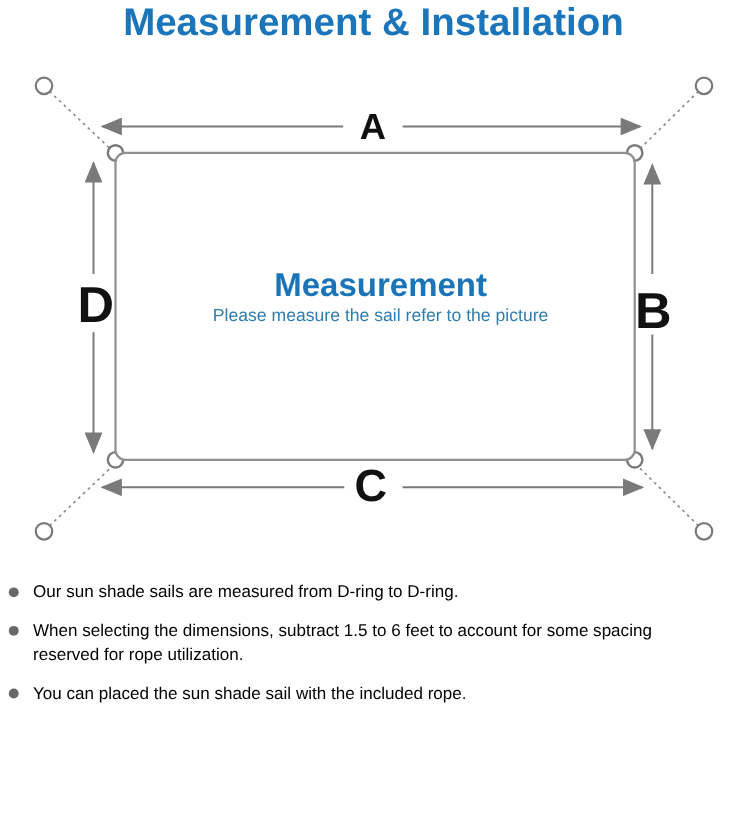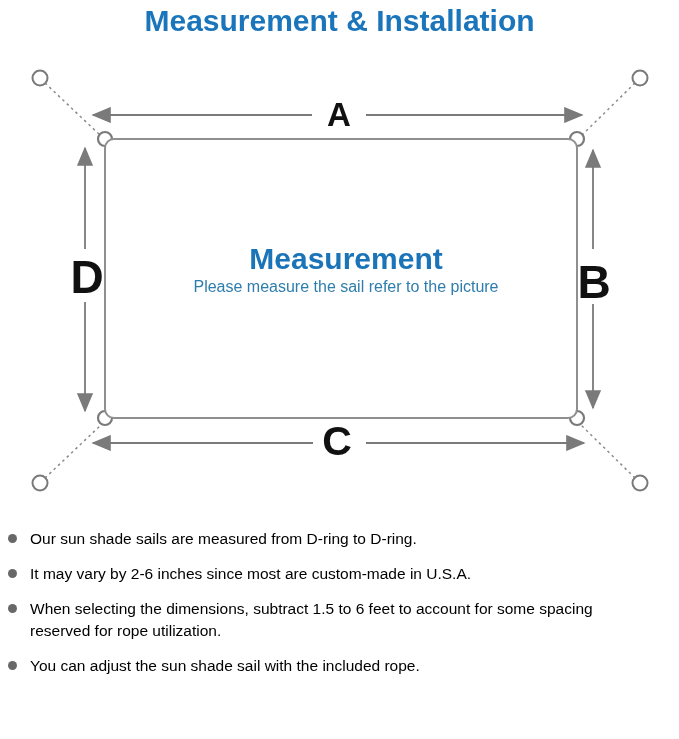--- a/index.html
+++ b/index.html
@@ -15,21 +15,21 @@
     overflow: hidden;
   }
   .header {
     height: 58px;
     display: flex;
     align-items: flex-start;
     justify-content: center;
   }
   .page-title {
     margin: 2px 0 0 0;
-    font-size: 30px;
+    font-size: 35px;
     line-height: 38px;
     font-weight: bold;
     color: #1b75bb;
     letter-spacing: 0px;
   }
   .diagram-wrap {
     width: 679px;
     height: 460px;
   }
   svg text {
@@ -125,24 +125,20 @@
   </svg>
 </div>
 
 <ul class="bullets">
   <li class="bullet-item">
     <span class="bullet-dot"></span>
     <span class="bullet-text">Our sun shade sails are measured from D-ring to D-ring.</span>
   </li>
   <li class="bullet-item">
     <span class="bullet-dot"></span>
-    <span class="bullet-text">It may vary by 2-6 inches since most are custom-made in U.S.A.</span>
-  </li>
-  <li class="bullet-item">
-    <span class="bullet-dot"></span>
     <span class="bullet-text">When selecting the dimensions, subtract 1.5 to 6 feet to account for some spacing
 reserved for rope utilization.</span>
   </li>
   <li class="bullet-item">
     <span class="bullet-dot"></span>
-    <span class="bullet-text">You can adjust the sun shade sail with the included rope.</span>
+    <span class="bullet-text">You can placed the sun shade sail with the included rope.</span>
   </li>
 </ul>
 
 </body></html>

